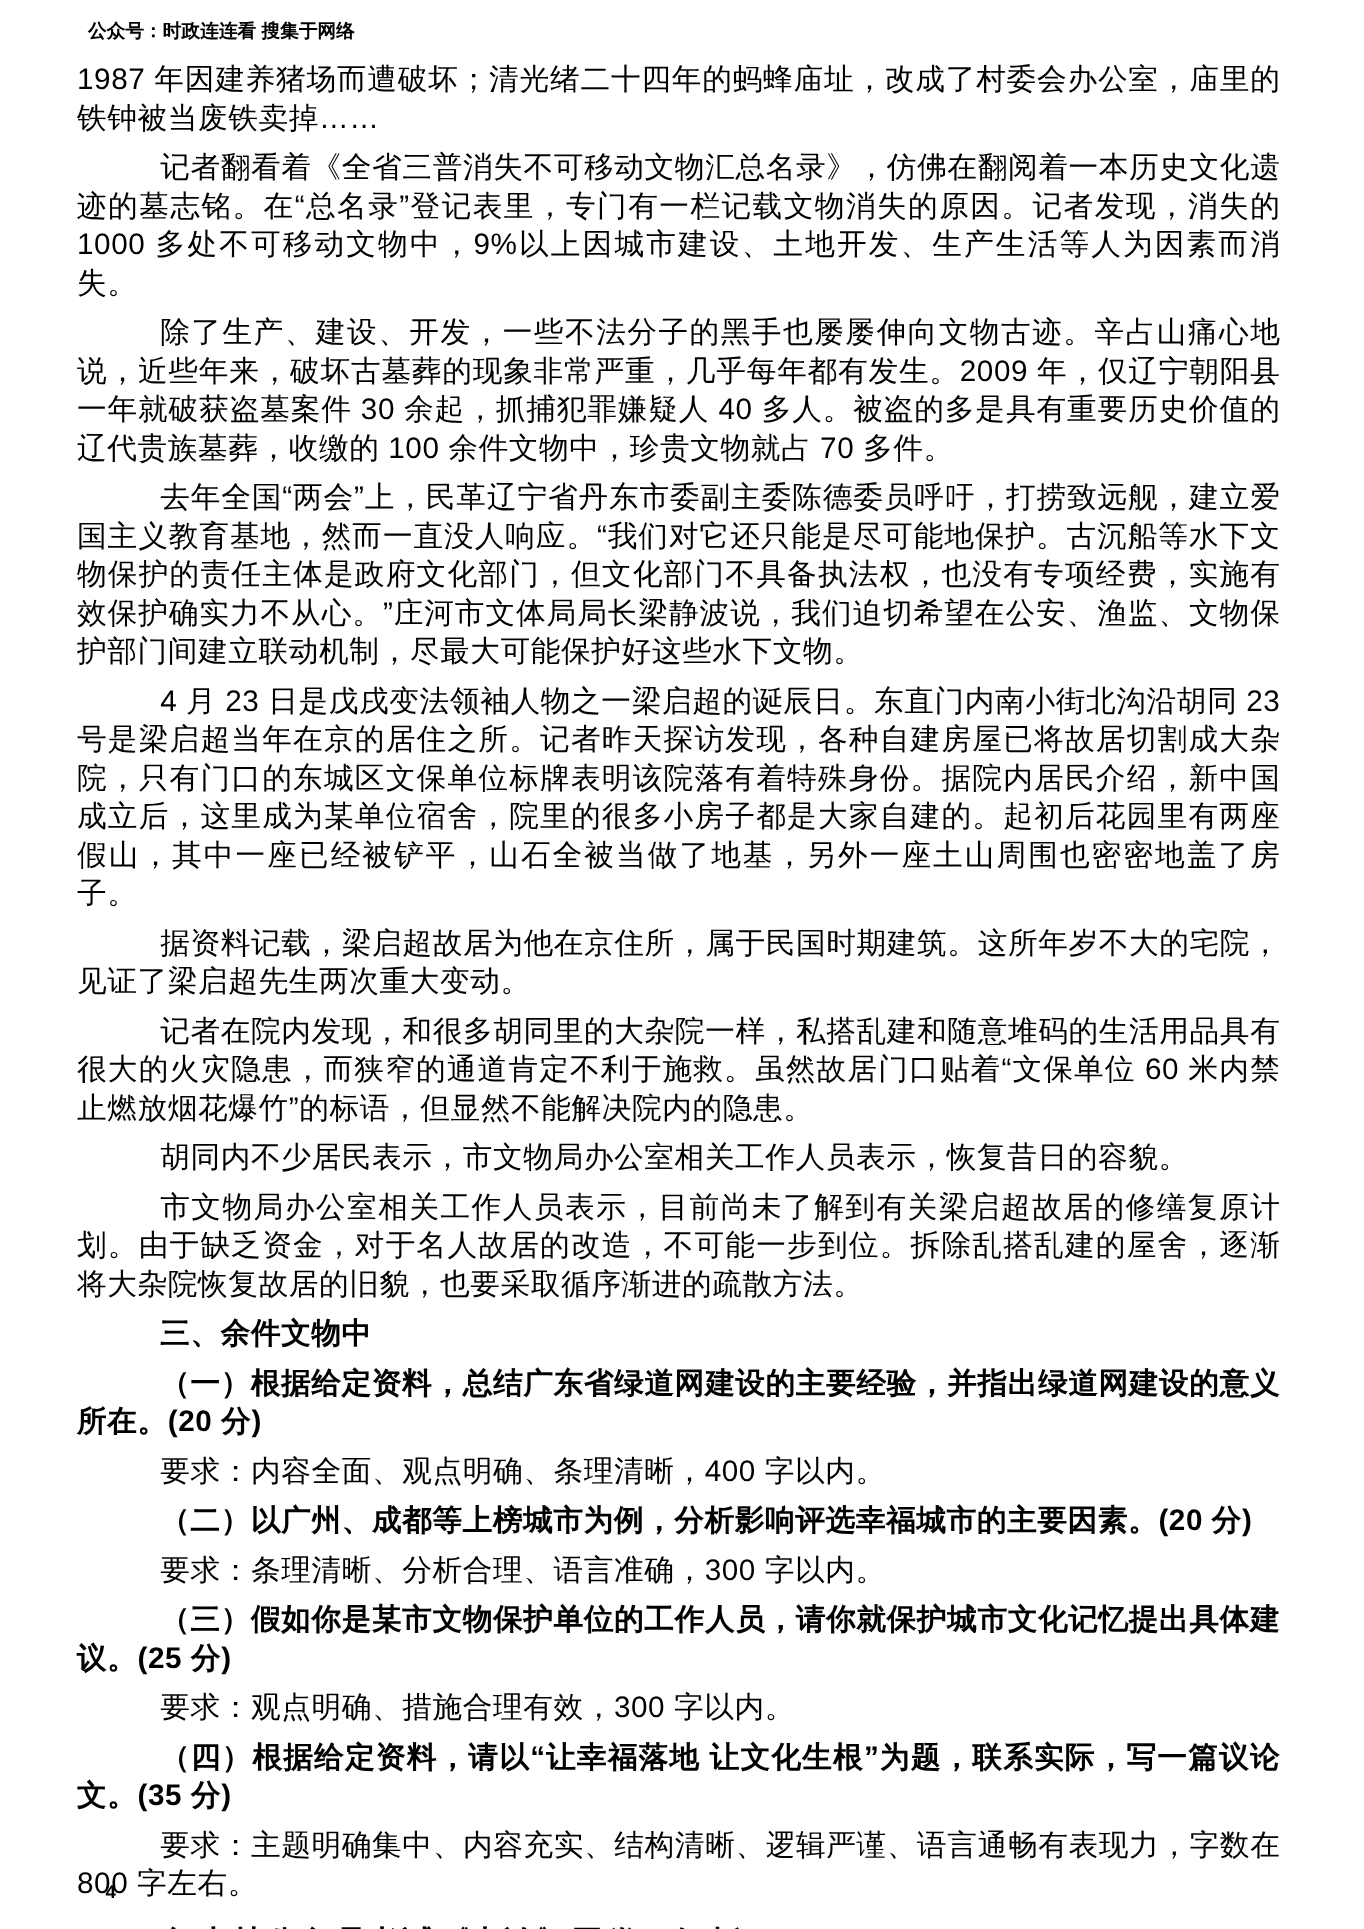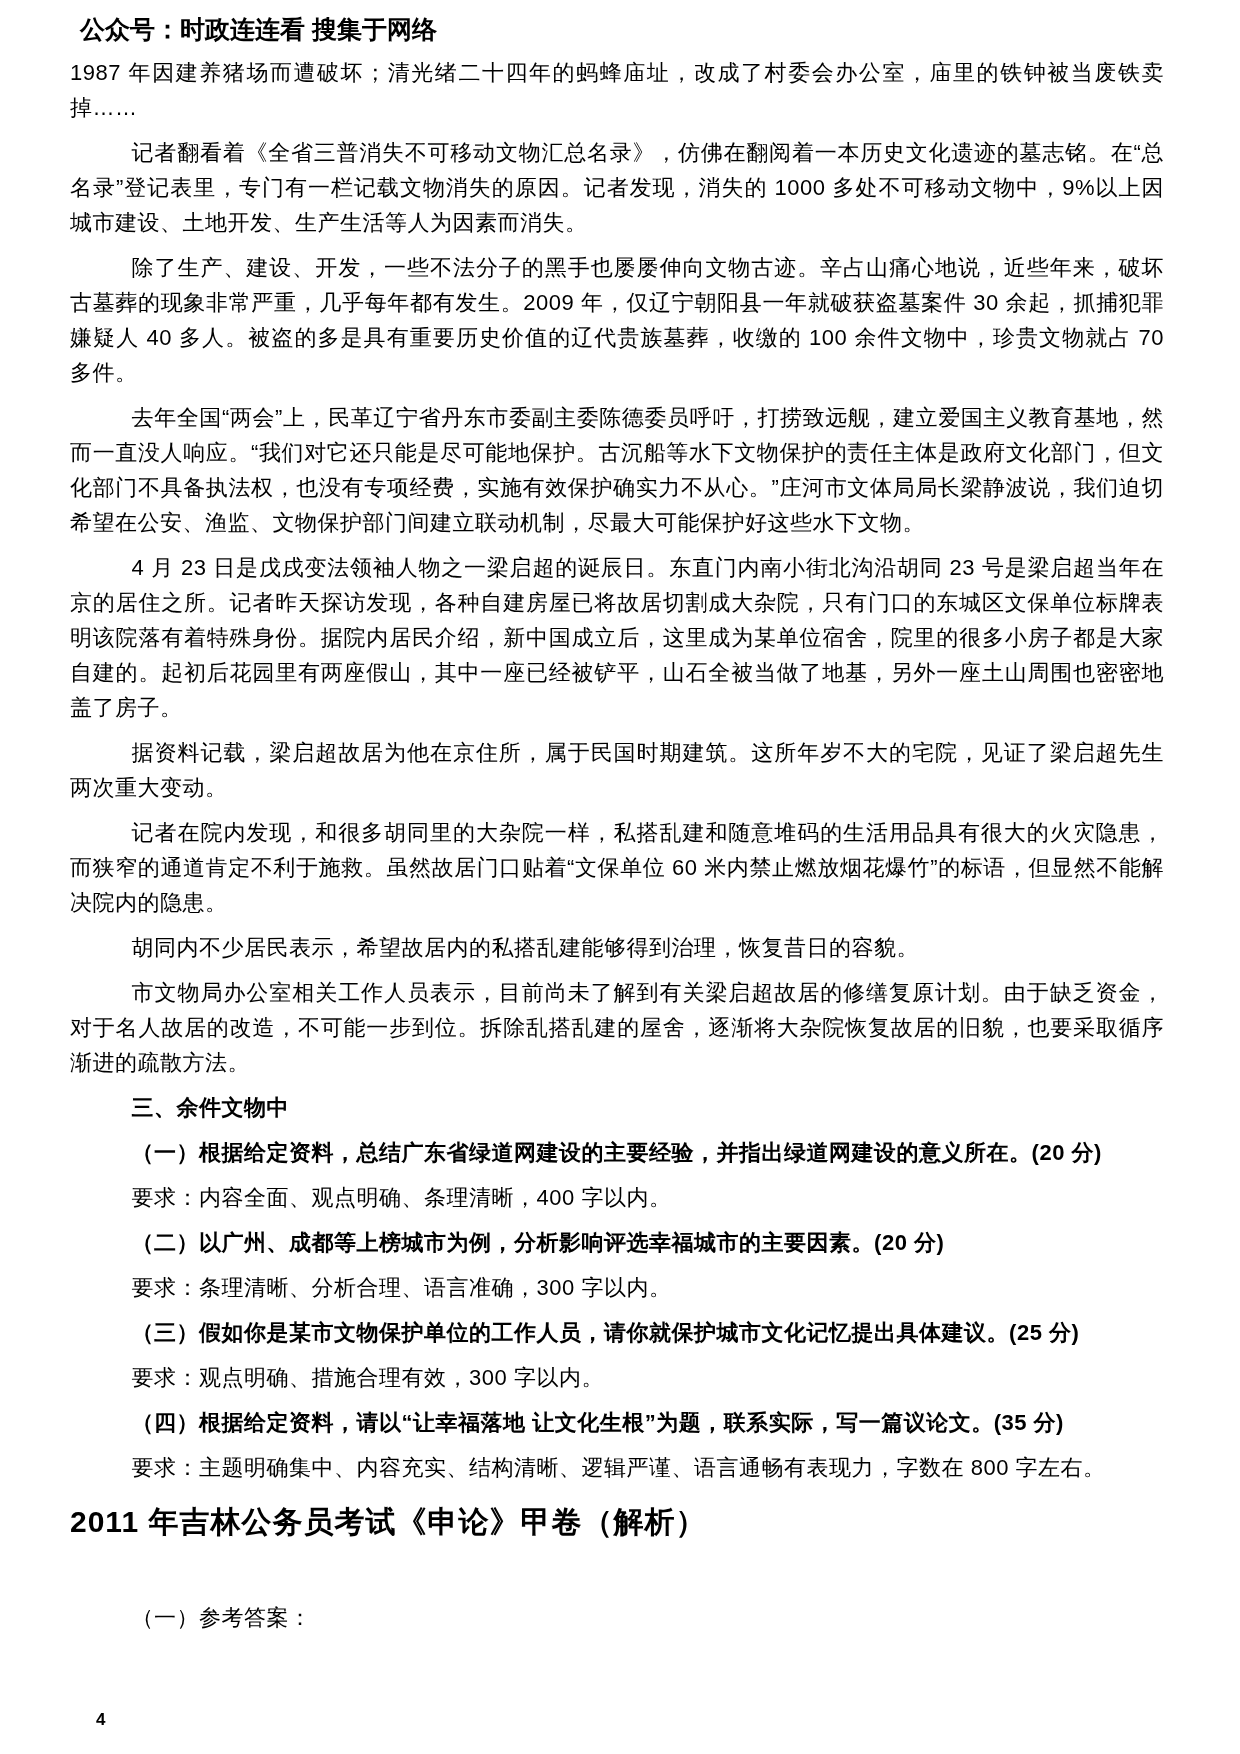--- a/index.html
+++ b/index.html
@@ -13,27 +13,27 @@
     height: 1754px;
     margin: 0 auto;
     background: #ffffff;
     color: #000000;
     font-family: "Liberation Sans", "DejaVu Sans", sans-serif;
     box-sizing: border-box;
     padding: 16px 76px 0 70px;
     overflow: hidden;
   }
   .hdr {
-    font-size: 25px;
+    font-size: 17px;
     line-height: 26px;
     font-weight: bold;
     margin: 0 0 13px 10px;
   }
   .para {
-    font-size: 22px;
+    font-size: 27px;
     line-height: 35px;
     margin: 0 0 10px 0;
     text-align: justify;
     text-indent: 2.8em;
     letter-spacing: 0.5px;
   }
   .noindent { text-indent: 0; }
   .bold { font-weight: bold; }
   .answer-title {
     font-size: 30px;
@@ -58,21 +58,21 @@
 
   <p class="hdr">公众号：时政连连看 搜集于网络</p>
 
   <p class="para noindent">1987 年因建养猪场而遭破坏；清光绪二十四年的蚂蜂庙址，改成了村委会办公室，庙里的铁钟被当废铁卖掉……</p>
   <p class="para">记者翻看着《全省三普消失不可移动文物汇总名录》，仿佛在翻阅着一本历史文化遗迹的墓志铭。在“总名录”登记表里，专门有一栏记载文物消失的原因。记者发现，消失的 1000 多处不可移动文物中，9%以上因城市建设、土地开发、生产生活等人为因素而消失。</p>
   <p class="para">除了生产、建设、开发，一些不法分子的黑手也屡屡伸向文物古迹。辛占山痛心地说，近些年来，破坏古墓葬的现象非常严重，几乎每年都有发生。2009 年，仅辽宁朝阳县一年就破获盗墓案件 30 余起，抓捕犯罪嫌疑人 40 多人。被盗的多是具有重要历史价值的辽代贵族墓葬，收缴的 100 余件文物中，珍贵文物就占 70 多件。</p>
   <p class="para">去年全国“两会”上，民革辽宁省丹东市委副主委陈德委员呼吁，打捞致远舰，建立爱国主义教育基地，然而一直没人响应。“我们对它还只能是尽可能地保护。古沉船等水下文物保护的责任主体是政府文化部门，但文化部门不具备执法权，也没有专项经费，实施有效保护确实力不从心。”庄河市文体局局长梁静波说，我们迫切希望在公安、渔监、文物保护部门间建立联动机制，尽最大可能保护好这些水下文物。</p>
   <p class="para">4 月 23 日是戊戌变法领袖人物之一梁启超的诞辰日。东直门内南小街北沟沿胡同 23 号是梁启超当年在京的居住之所。记者昨天探访发现，各种自建房屋已将故居切割成大杂院，只有门口的东城区文保单位标牌表明该院落有着特殊身份。据院内居民介绍，新中国成立后，这里成为某单位宿舍，院里的很多小房子都是大家自建的。起初后花园里有两座假山，其中一座已经被铲平，山石全被当做了地基，另外一座土山周围也密密地盖了房子。</p>
   <p class="para">据资料记载，梁启超故居为他在京住所，属于民国时期建筑。这所年岁不大的宅院，见证了梁启超先生两次重大变动。</p>
   <p class="para">记者在院内发现，和很多胡同里的大杂院一样，私搭乱建和随意堆码的生活用品具有很大的火灾隐患，而狭窄的通道肯定不利于施救。虽然故居门口贴着“文保单位 60 米内禁止燃放烟花爆竹”的标语，但显然不能解决院内的隐患。</p>
-  <p class="para">胡同内不少居民表示，希望故居内的私搭乱建能够得到治理，恢复昔日的容貌。</p>
+  <p class="para">胡同内不少居民表示，市文物局办公室相关工作人员表示，恢复昔日的容貌。</p>
   <p class="para">市文物局办公室相关工作人员表示，目前尚未了解到有关梁启超故居的修缮复原计划。由于缺乏资金，对于名人故居的改造，不可能一步到位。拆除乱搭乱建的屋舍，逐渐将大杂院恢复故居的旧貌，也要采取循序渐进的疏散方法。</p>
 
   <p class="para bold">三、余件文物中</p>
 
   <p class="para bold">（一）根据给定资料，总结广东省绿道网建设的主要经验，并指出绿道网建设的意义所在。(20 分)</p>
   <p class="para">要求：内容全面、观点明确、条理清晰，400 字以内。</p>
   <p class="para bold">（二）以广州、成都等上榜城市为例，分析影响评选幸福城市的主要因素。(20 分)</p>
   <p class="para">要求：条理清晰、分析合理、语言准确，300 字以内。</p>
   <p class="para bold">（三）假如你是某市文物保护单位的工作人员，请你就保护城市文化记忆提出具体建议。(25 分)</p>
   <p class="para">要求：观点明确、措施合理有效，300 字以内。</p>

